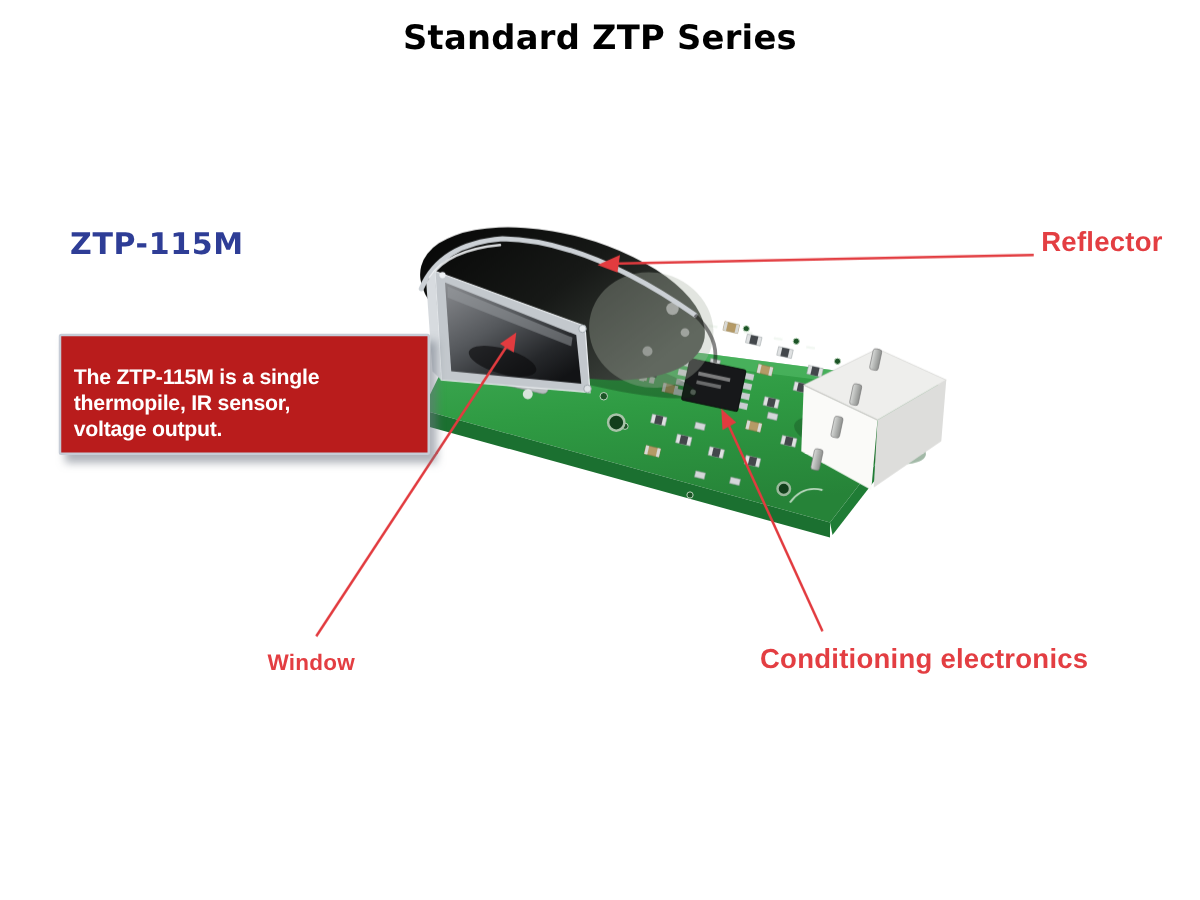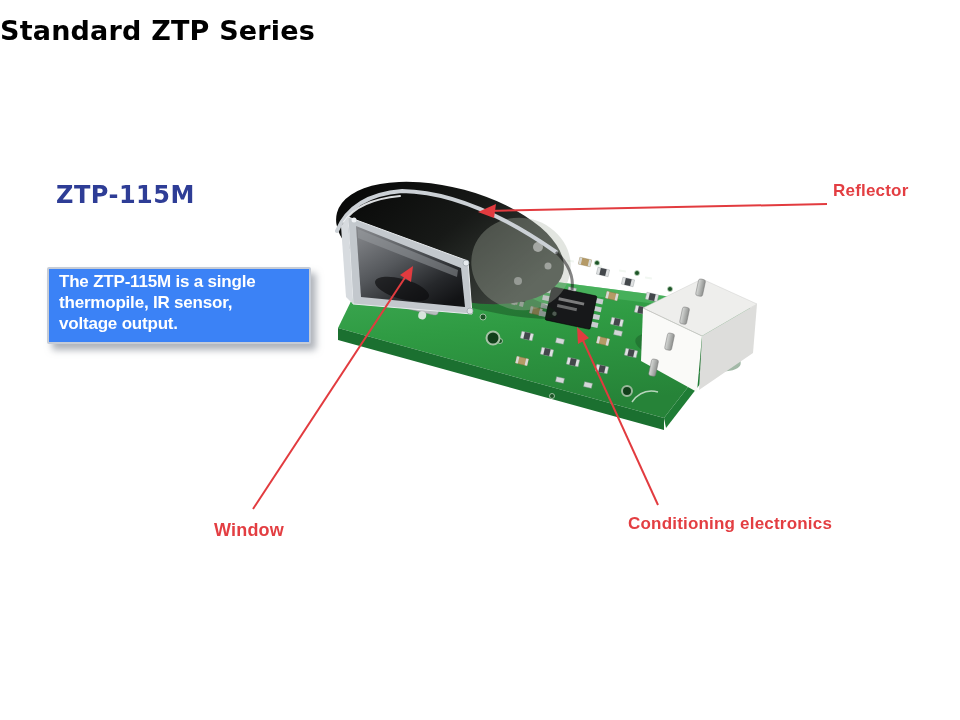--- a/index.html
+++ b/index.html
@@ -1,46 +1,46 @@
 <!DOCTYPE html>
 <html><head>
 <meta charset="utf-8">
 <style>
   html,body{margin:0;padding:0;}
   body{
     width:960px;height:720px;position:relative;overflow:hidden;
     background:#ffffff;font-family:"Liberation Sans",sans-serif;
   }
   .slide-title{
-    position:absolute;top:15px;left:0;width:960px;
+    position:absolute;top:15px;left:0;width:960px;text-align:center;
     font-family:"DejaVu Sans",sans-serif;font-weight:700;font-size:27px;
     color:#000;letter-spacing:0.2px;
   }
   .product-name{
     position:absolute;left:56px;top:181px;
     font-family:"DejaVu Sans",sans-serif;font-weight:600;font-size:24px;
     color:#2e3d96;letter-spacing:0.5px;
   }
   .infobox{
-    position:absolute;left:47px;top:267px;width:264px;box-sizing:border-box;
-    background:#3b82f6;border:2px solid #c6ccd6;border-radius:2px;
+    position:absolute;left:47px;top:267px;width:297px;box-sizing:border-box;
+    background:#b91c1c;border:2px solid #c6ccd6;border-radius:2px;
     box-shadow:5px 6px 7px rgba(110,116,130,0.55);
-    padding:2px 9px 8px 10px;
+    padding:22px 9px 8px 10px;
   }
   .infobox .line{
     color:#ffffff;font-weight:bold;font-size:17px;line-height:21px;
     letter-spacing:-0.2px;white-space:nowrap;
   }
   .callout-label{
-    position:absolute;color:#e33e42;font-weight:bold;font-size:17px;
+    position:absolute;color:#e33e42;font-weight:bold;font-size:22px;
     white-space:nowrap;letter-spacing:0.2px;
   }
   .label-reflector{left:833px;top:181px;}
   .label-window{left:214px;top:520px;font-size:18px;}
-  .label-conditioning{left:628px;top:514px;}
+  .label-conditioning{left:608px;top:514px;}
   .photo-svg{position:absolute;left:0;top:0;}
 </style>
 </head>
 <body>
 
 <svg class="photo-svg" width="960" height="720" viewBox="0 0 960 720">
   <defs>
     <linearGradient id="gBoard" x1="0" y1="0" x2="0.25" y2="1">
       <stop offset="0" stop-color="#43ad58"></stop>
       <stop offset="0.5" stop-color="#2f9b43"></stop>

